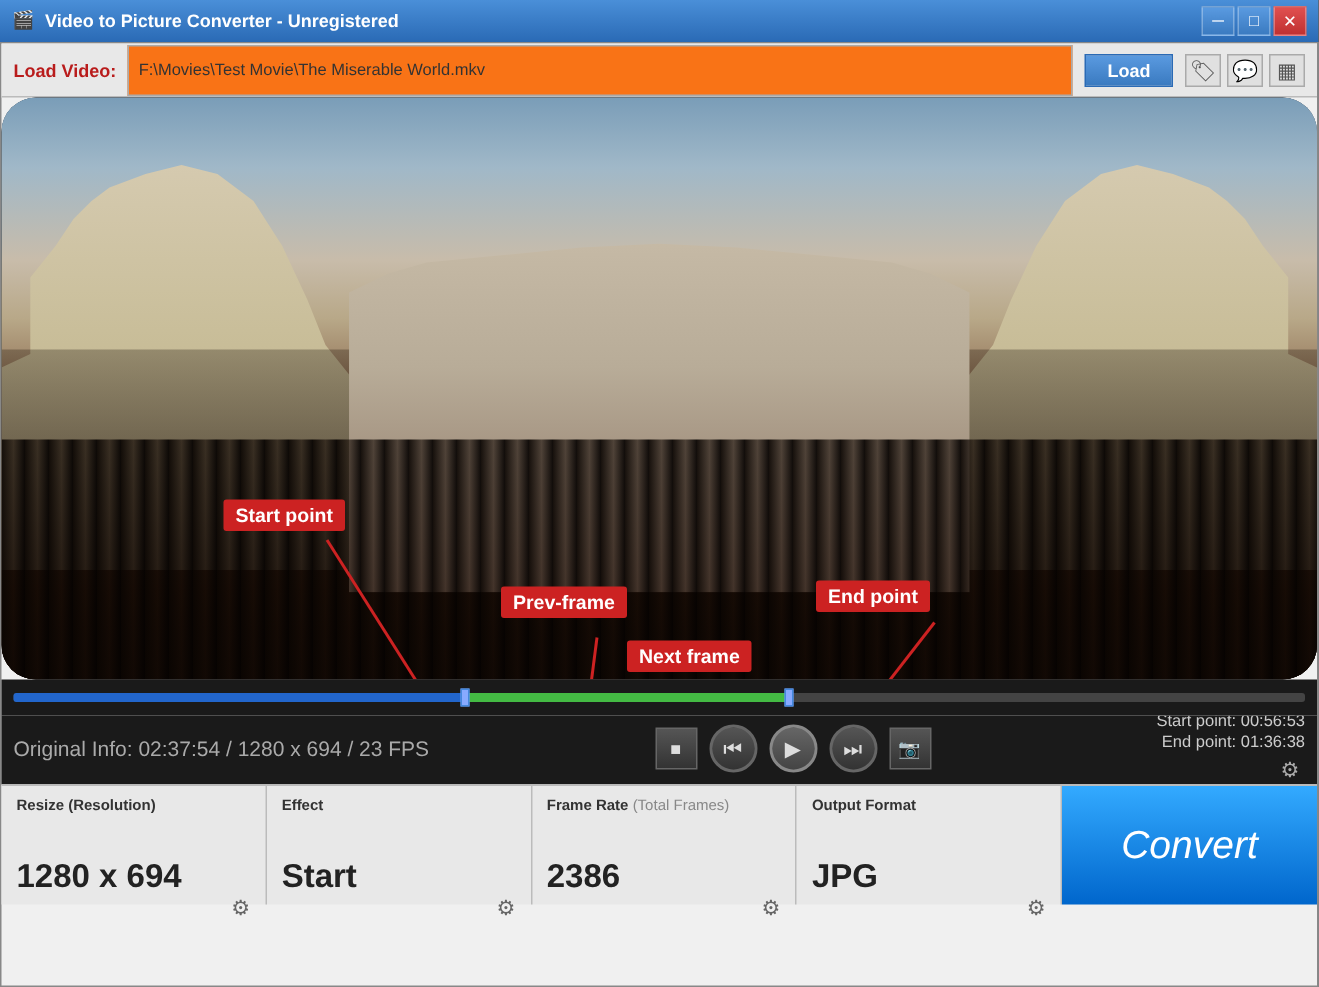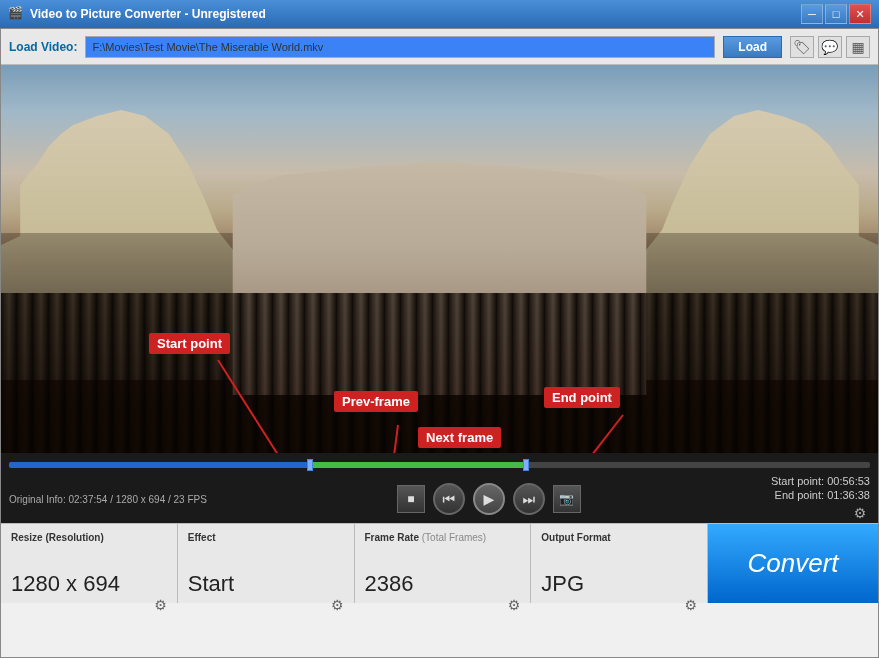--- a/index.html
+++ b/index.html
@@ -36,29 +36,29 @@
     
     .load-bar {
       background: #e8e8e8;
       border-bottom: 1px solid #bbb;
       padding: 6px 8px;
       display: flex;
       align-items: center;
       gap: 8px;
       height: 36px;
     }
-    .load-label { font-weight: bold; font-size: 12px; color: #0369a1; white-space: nowrap; }
+    .load-label { font-weight: bold; font-size: 12px; color: #b91c1c; white-space: nowrap; }
     .load-path {
       flex: 1;
-      background: #3b82f6;
+      background: #f97316;
       border: 1px solid #aaa;
       padding: 2px 6px;
       font-size: 11px;
       color: #333;
-      height: 22px;
+      height: 34px;
     }
     .load-btn {
       background: linear-gradient(to bottom, #5a9ae0, #3a7ac0);
       color: white;
       border: 1px solid #2a6ab5;
       padding: 2px 14px;
       font-size: 12px;
       font-weight: bold;
       cursor: pointer;
       height: 22px;
@@ -71,20 +71,21 @@
       display: flex; align-items: center; justify-content: center;
       cursor: pointer; font-size: 14px; color: #555;
     }
 
     
     .video-area {
       position: relative;
       background: #000;
       height: 388px;
       overflow: hidden;
+      border-radius: 23px;
     }
     
     .scene-bg {
       width: 100%;
       height: 100%;
       background: linear-gradient(180deg,
         #6b8ca8 0%, #8aacbf 8%, #9bbfcf 15%,
         #7a9aad 25%, #c8b890 35%, #b0a880 42%,
         #8a7a60 50%, #6a5a40 58%, #5a4a30 65%,
         #3a2a18 75%, #2a1a10 85%, #1a0e08 100%
@@ -162,21 +163,21 @@
 
     
     .controls-bar {
       background: #1a1a1a;
       padding: 4px 8px 6px;
       display: flex;
       align-items: center;
       justify-content: space-between;
       height: 46px;
     }
-    .controls-left { font-size: 10px; color: #aaa; }
+    .controls-left { font-size: 14px; color: #aaa; }
     .controls-center { display: flex; gap: 8px; align-items: center; }
     .ctrl-btn {
       width: 32px; height: 32px;
       border-radius: 50%;
       background: linear-gradient(to bottom, #555, #333);
       border: 2px solid #666;
       color: #ddd;
       display: flex; align-items: center; justify-content: center;
       cursor: pointer;
       font-size: 14px;
@@ -223,21 +224,21 @@
       flex: 1;
       border-right: 1px solid #bbb;
       padding: 8px 10px;
       display: flex;
       flex-direction: column;
       justify-content: space-between;
     }
     .bc-section:last-child { border-right: none; }
     .bc-title { font-size: 10px; color: #666; }
     .bc-title span { font-weight: bold; color: #333; margin-top: 40px; }
-    .bc-value { font-size: 22px; font-weight: normal; color: #222; margin-top: 28px; }
+    .bc-value { font-size: 22px; font-weight: bold; color: #222; margin-top: 28px; }
     .bc-footer { display: flex; justify-content: flex-end; }
     .bc-gear { font-size: 14px; color: #666; cursor: pointer; }
 
     .convert-btn {
       background: linear-gradient(to bottom, #33aaff, #0066cc);
       color: white;
       font-size: 26px;
       font-weight: normal;
       font-style: italic;
       border: none;

